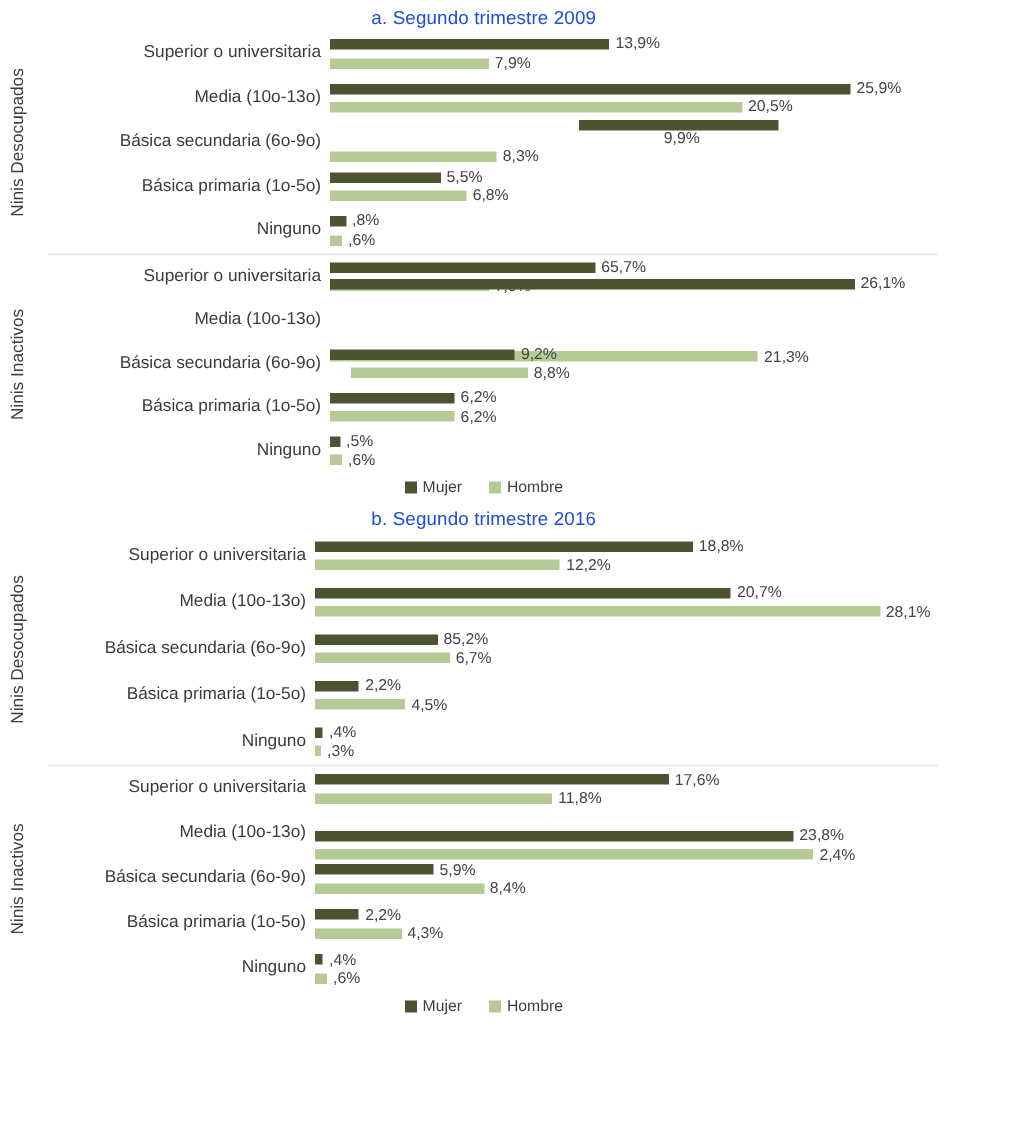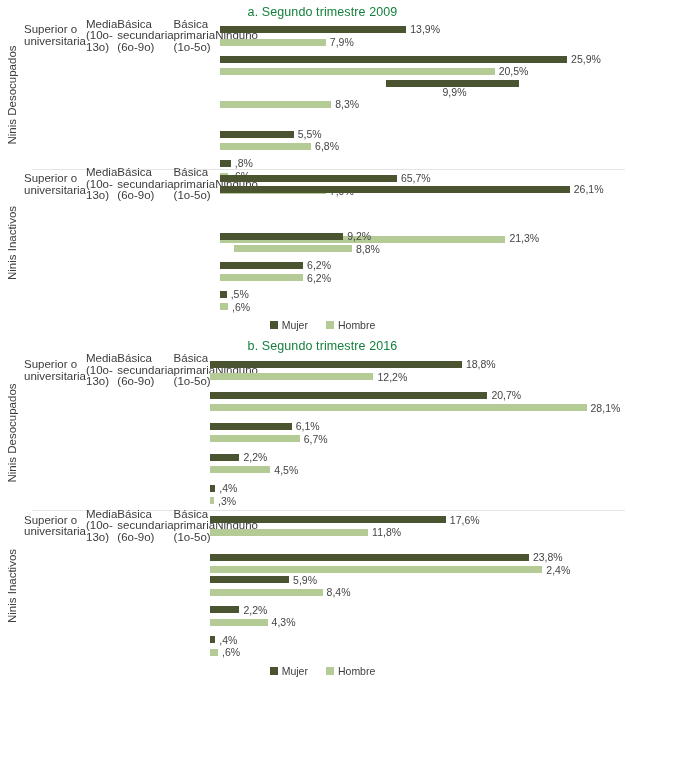--- a/index.html
+++ b/index.html
@@ -15,21 +15,21 @@
     position: relative;
     overflow: hidden;
   }
   .figure {
     position: relative;
     width: 685px;
   }
   .fig-title {
     text-align: center;
     font-size: 12.5px;
-    color: #15803d;
+    color: #1d4ed8;
     letter-spacing: 0.1px;
     font-weight: 400;
   }
   .fig-a-title { padding-top: 5px; padding-bottom: 2px; padding-right: 40px; }
   .fig-b-title { padding-top: 8px; padding-bottom: 2px; padding-right: 40px; }
 
   .panel {
     position: relative;
     display: flex;
     flex-direction: row;
@@ -45,22 +45,23 @@
     left: 50%;
     top: 50%;
     transform: translate(-50%,-50%) rotate(-90deg);
     white-space: nowrap;
     font-size: 11.5px;
     color: #3d3d3d;
   }
   .cat-labels {
     flex: 0 0 auto;
     display: flex;
-    flex-direction: row;
+    flex-direction: column;
     justify-content: space-around;
+    text-align: right;
     padding-right: 6px;
     box-sizing: border-box;
   }
   .cat-label {
     font-size: 11.5px;
     color: #3b3b3b;
     line-height: 1;
     display: flex;
     align-items: center;
     justify-content: flex-end;
@@ -161,21 +162,21 @@
           <div class="group" style="height: 29.5px;">
             <div class="barrow" style="margin-top: 0px; flex-direction: column;">
               <div class="bar mujer" style="width: 132.66px;"></div>
               <div class="vlabel">9,9%</div>
             </div>
             <div class="barrow" style="margin-top: 2px;">
               <div class="bar hombre" style="width: 111.22px;"></div>
               <div class="vlabel">8,3%</div>
             </div>
           </div>
-          <div class="group" style="height: 29.5px; margin-top: 16px;">
+          <div class="group" style="height: 29.5px;">
             <div class="barrow" style="margin-top: 0px;">
               <div class="bar mujer" style="width: 73.7px;"></div>
               <div class="vlabel">5,5%</div>
             </div>
             <div class="barrow" style="margin-top: 2px;">
               <div class="bar hombre" style="width: 91.12px;"></div>
               <div class="vlabel">6,8%</div>
             </div>
           </div>
           <div class="group" style="height: 29.5px;">
@@ -211,21 +212,21 @@
             <div class="barrow" style="margin-top: 2px;">
               <div class="bar hombre" style="width: 105.86px;"></div>
               <div class="vlabel">7,9%</div>
             </div>
           </div>
           <div class="group" style="height: 29px; gap: 37px;">
             <div class="barrow" style="margin-top: 0px;">
               <div class="bar mujer" style="width: 349.74px;"></div>
               <div class="vlabel">26,1%</div>
             </div>
-            <div class="barrow" style="margin-top: 1px; align-items: flex-end;">
+            <div class="barrow" style="margin-top: 1px;">
               <div class="bar hombre" style="width: 285.42px;"></div>
               <div class="vlabel">21,3%</div>
             </div>
           </div>
           <div class="group" style="height: 29px;">
             <div class="barrow" style="margin-top: 0px;">
               <div class="bar mujer" style="width: 123.28px;"></div>
               <div class="vlabel">9,2%</div>
             </div>
             <div class="barrow" style="margin-top: 2px; padding-left: 14px;">
@@ -296,21 +297,21 @@
               <div class="vlabel">20,7%</div>
             </div>
             <div class="barrow" style="margin-top: 2px;">
               <div class="bar hombre" style="width: 376.54px;"></div>
               <div class="vlabel">28,1%</div>
             </div>
           </div>
           <div class="group" style="height: 31px;">
             <div class="barrow" style="margin-top: 0px;">
               <div class="bar mujer" style="width: 81.74px;"></div>
-              <div class="vlabel">6,1%</div>
+              <div class="vlabel">85,2%</div>
             </div>
             <div class="barrow" style="margin-top: 2px;">
               <div class="bar hombre" style="width: 89.78px;"></div>
               <div class="vlabel">6,7%</div>
             </div>
           </div>
           <div class="group" style="height: 31px;">
             <div class="barrow" style="margin-top: 0px;">
               <div class="bar mujer" style="width: 29.48px;"></div>
               <div class="vlabel">2,2%</div>

